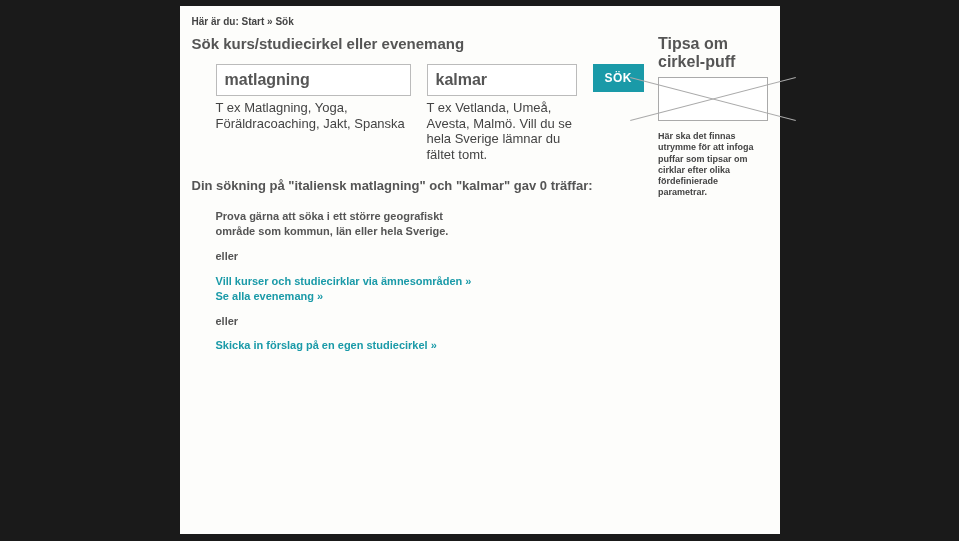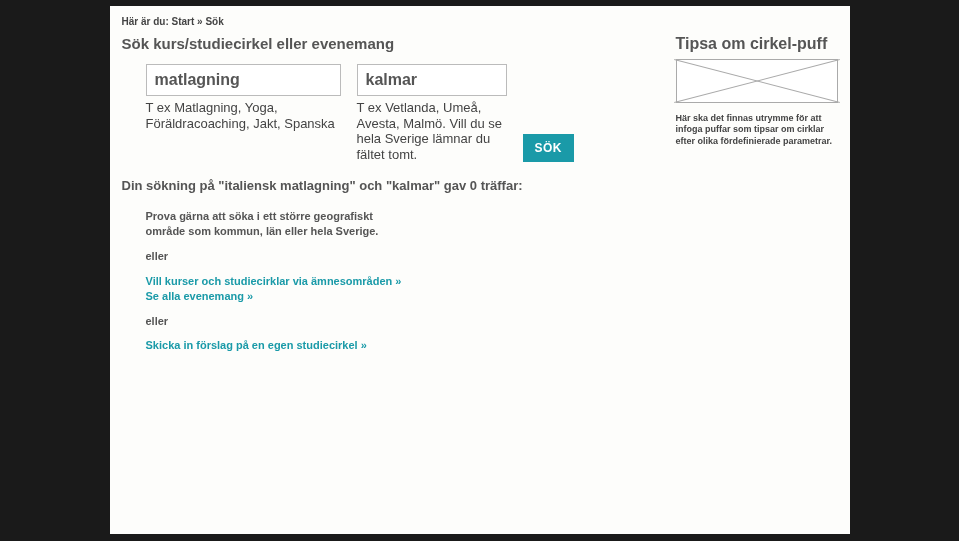--- a/index.html
+++ b/index.html
@@ -9,21 +9,21 @@
       font-stretch: condensed;
       display: flex;
       justify-content: center;
       align-items: flex-start;
       min-height: 541px;
       width: 959px;
       padding: 6px 0;
     }
     .page {
       background: #fdfdfb;
-      width: 740px;
+      width: 600px;
       min-height: 528px;
       padding: 10px 12px;
       font-size: 11px;
       color: #333;
     }
     .breadcrumb {
       font-size: 10px;
       font-weight: bold;
       color: #444;
       margin-bottom: 8px;
@@ -69,21 +69,21 @@
       margin-bottom: 4px;
     }
     .hint {
       font-size: 13px;
       font-weight: normal;
       color: #444;
       line-height: 1.2;
     }
     .search-btn-wrap {
       display: flex;
-      align-items: flex-end;
+      align-items: flex-start;
     }
     .search-btn {
       background: #1a9aa8;
       color: #fff;
       border: none;
       font-weight: bold;
       font-size: 12px;
       padding: 7px 12px;
       font-family: inherit;
       cursor: pointer;

